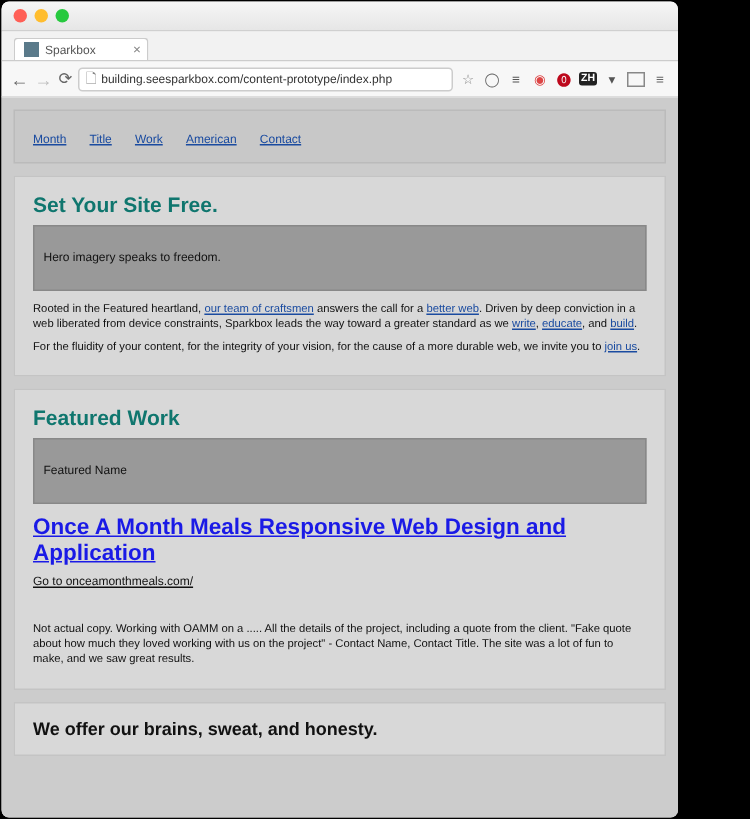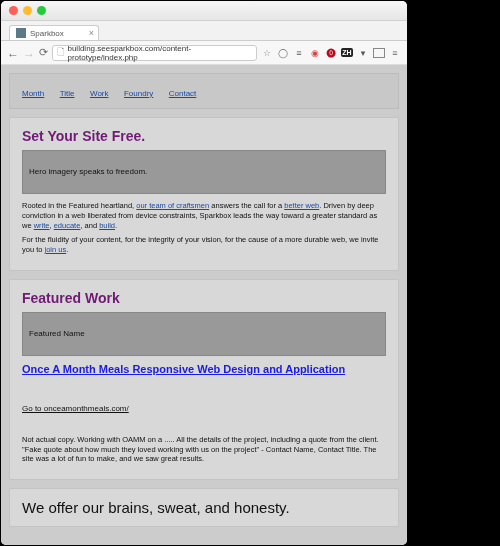--- a/index.html
+++ b/index.html
@@ -1,17 +1,17 @@
 <!DOCTYPE html>
 <html><head>
 <meta charset="utf-8">
 <style>
 *{margin:0;padding:0;box-sizing:border-box;font-family:Arial,Helvetica,sans-serif}
 body{background:#000;width:500px;height:546px;overflow:hidden}
-.window{background:#fff;border-radius:5px;width:406px;height:544px;margin:1px;box-shadow:0 5px 20px rgba(0,0,0,.5);display:flex;flex-direction:column;overflow:hidden}
+.window{background:#fff;border-radius:5px;width:451px;height:544px;margin:1px;box-shadow:0 5px 20px rgba(0,0,0,.5);display:flex;flex-direction:column;overflow:hidden}
 .titlebar{height:20px;background:linear-gradient(#f6f6f6,#e6e6e6);border-bottom:1px solid #d0d0d0;display:flex;align-items:center;padding:0 8px}
 .lights{display:flex;gap:5px}
 .light{width:9px;height:9px;border-radius:50%}
 .red{background:#ff5f56}
 .yellow{background:#ffbd2e}
 .green{background:#27c93f}
 .tabs{height:20px;background:#f2f2f2;border-bottom:1px solid #ccc;display:flex;align-items:flex-end;padding-left:8px}
 .tab{background:#fff;border:1px solid #ccc;border-bottom:none;border-radius:3px 3px 0 0;padding:2px 20px 2px 6px;font-size:8px;display:flex;align-items:center;gap:4px;color:#555;position:relative;min-width:90px}
 .tab .favicon{width:10px;height:10px;background:#5a7a8a;display:inline-block}
 .tab .x{position:absolute;right:4px;color:#888;font-size:9px}
@@ -27,28 +27,28 @@
 .bars{color:#555}
 .pin{color:#bd081c}
 .zh{background:#222;color:#fff;font-size:7px;font-weight:bold;padding:1px 2px;border-radius:2px}
 .pocket{color:#555}
 .square{width:10px;height:10px;border:1px solid #888}
 .content{flex:1;overflow:auto;background:#ccc;padding:8px 8px 0 8px}
 .nav{background:#c8c8c8;padding:8px 12px;border:1px solid #bbb;margin-bottom:8px}
 .nav a{color:#1a4ba0;font-size:8px;text-decoration:underline;margin-right:11px}
 .section{background:#d8d8d8;border:1px solid #c4c4c4;padding:10px 12px;margin-bottom:8px}
 .small{font-size:8px;color:#111;margin-bottom:4px}
-h2{font-size:14px;font-weight:bold;color:#701a75;margin-bottom:6px}
+h2{font-size:14px;font-weight:bold;color:#0f766e;margin-bottom:6px}
 .ph{background:#999;border:1px solid #888;padding:16px 6px;font-size:8px;color:#111;min-height:44px;margin-bottom:7px}
 .copy{font-size:7.5px;color:#111;line-height:1.3;margin-bottom:5px}
 .copy a{color:#1a4ba0;text-decoration:underline}
-h3.proj{font-size:11px;font-weight:bold;margin-bottom:22px}
+h3.proj{font-size:15px;font-weight:bold;margin-bottom:0}
 h3.proj a{color:#1a1ae6;text-decoration:underline}
 .goto{font-size:8px;text-decoration:underline;color:#111;display:inline-block;margin-bottom:22px}
-.sub{font-size:15px;font-weight:normal;color:#111}
+.sub{font-size:12px;font-weight:bold;color:#111}
 </style>
 </head>
 <body>
 
 <div class="window">
   <div class="titlebar">
     <div class="lights">
       <div class="light red"></div>
       <div class="light yellow"></div>
       <div class="light green"></div>
@@ -82,21 +82,21 @@
       <span class="square"></span>
       <span>≡</span>
     </div>
   </div>
 
   <div class="content">
     <div class="nav">
       <a>Month</a>
       <a>Title</a>
       <a>Work</a>
-      <a>Foundry</a>
+      <a>American</a>
       <a>Contact</a>
     </div>
 
     <div class="section">
       <h2>Set Your Site Free.</h2>
       <div class="ph">Hero imagery speaks to freedom.</div>
       <p class="copy">
         <span>Rooted in the Featured heartland, </span><a>our team of craftsmen</a><span> answers the call for a </span><a>better web</a><span>. Driven by deep conviction in a web liberated from device constraints, Sparkbox leads the way toward a greater standard as we </span><a>write</a><span>, </span><a>educate</a><span>, and </span><a>build</a><span>.</span>
       </p>
       <p class="copy">

